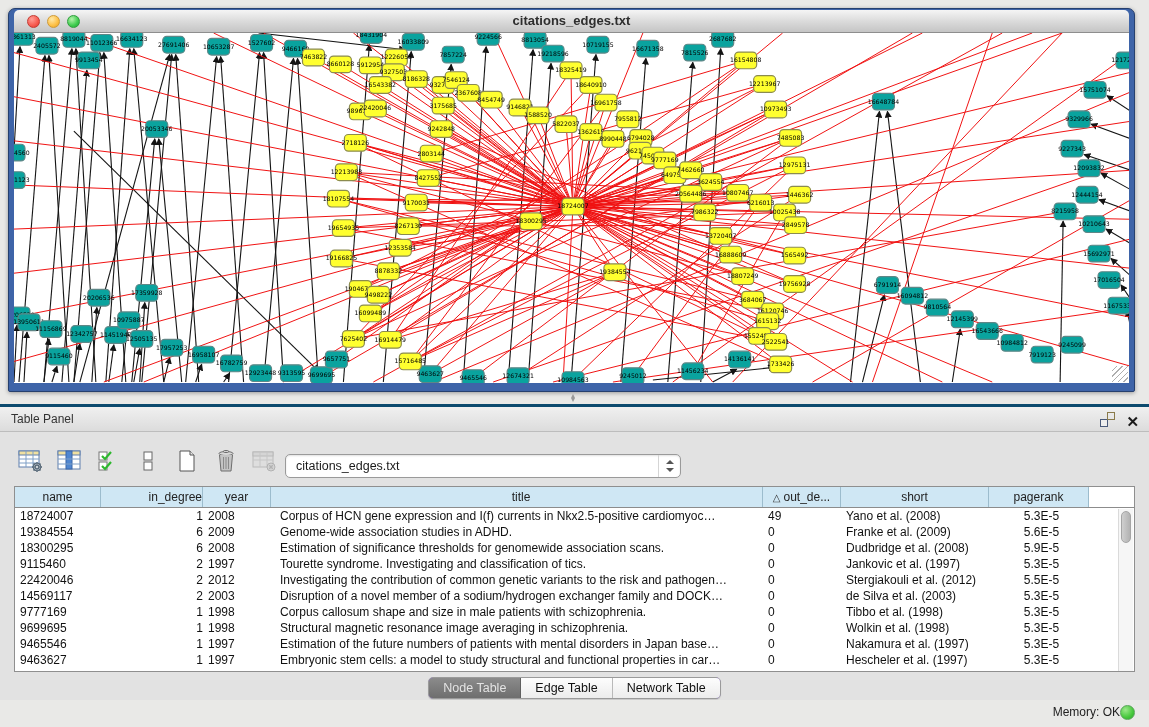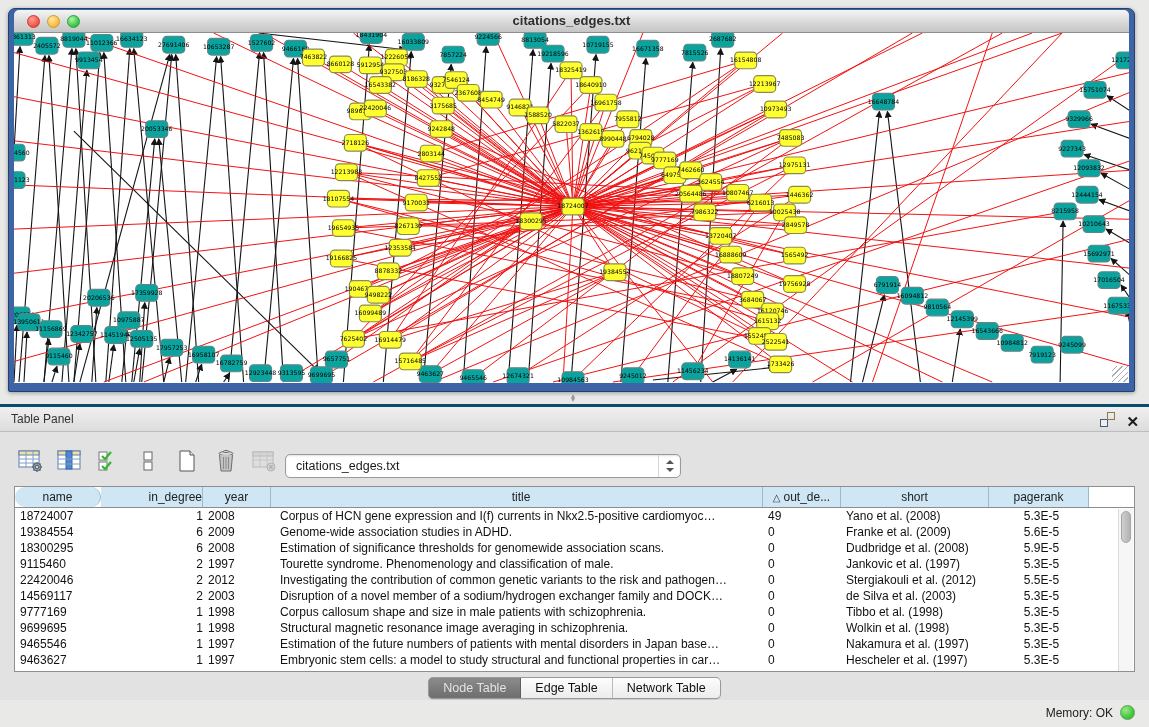--- a/index.html
+++ b/index.html
@@ -44,33 +44,33 @@
   .combo-arrows .up { position:absolute; left:7px; top:5px; width:0; height:0; border-left:4px solid transparent; border-right:4px solid transparent; border-bottom:4px solid #555; }
   .combo-arrows .dn { position:absolute; left:7px; bottom:5px; width:0; height:0; border-left:4px solid transparent; border-right:4px solid transparent; border-top:4px solid #555; }
 
   .table-box { position:absolute; left:14px; top:79px; width:1121px; height:186px; background:#fff; border:1px solid #8f8f8f; overflow:hidden; }
   .thead { display:flex; height:21px; border-bottom:1px solid #8c8c8c; background:#fff; }
   .hcell { background:#cfe7f4; border-right:1px solid #9cbccd; font-size:12px; color:#222; text-align:center; line-height:20px;
     overflow:hidden; white-space:nowrap; flex:none; }
   .sortglyph { font-size:10px; margin-right:3px; color:#333; }
   .tbody .trow { display:flex; height:16px; }
   .tcell { flex:none; font-size:12px; color:#111; line-height:16px; white-space:nowrap; overflow:hidden; padding-left:5px; }
-  .c0{width:86px;border-radius:10px;} .c1{width:102px;text-align:right;} .c2{width:68px;} .c3{width:492px; padding-left:9px;} .c4{width:78px;} .c5{width:148px;} .c6{width:100px;text-align:center;}
+  .c0{width:86px;} .c1{width:102px;text-align:right;} .c2{width:68px;} .c3{width:492px; padding-left:9px;} .c4{width:78px;} .c5{width:148px;} .c6{width:100px;text-align:center;}
   .vscroll { position:absolute; right:1px; top:22px; width:15px; height:162px; background:#f6f6f6; border-left:1px solid #dadada; }
   .vthumb { position:absolute; left:2px; top:2px; width:10px; height:32px; background:linear-gradient(90deg,#cfcfcf,#b2b2b2); border-radius:6px; border:1px solid #a5a5a5; }
 
   .tabs-row { position:absolute; left:0; top:270px; width:1149px; text-align:center; }
   .seg-group { display:inline-flex; border:1px solid #9a9a9a; border-radius:5px; overflow:hidden; background:#8b5cf6; box-shadow:0 1px 1px rgba(0,0,0,.12); }
   .seg { padding:3px 14px; font-size:12.5px; color:#111; border-right:1px solid #b9b9b9; background:linear-gradient(#fdfdfd,#ececec); }
   .seg:last-child { border-right:none; }
   .seg.active { background:linear-gradient(#8b8b8b,#6e6e6e); color:#e3e3e3; border-right:1px solid #5f5f5f; }
 
   
   #status-bar { position:absolute; left:0; top:700px; width:1149px; height:27px; background:#e9e9e7; }
-  .mem-wrap { position:absolute; right:14px; top:5px; display:flex; align-items:center; gap:7px; }
+  .mem-wrap { position:absolute; right:14px; top:5px; display:flex; align-items:flex-start; }
   .mem-label { font-size:12px; color:#222; }
   .mem-dot { width:15px; height:15px; border-radius:50%; border:1px solid #57a557;
     background:radial-gradient(circle at 35% 30%, #9ce88a, #46c83c 60%, #2fa52f); }
 </style>
 </head>
 <body>
 
 <div id="net-window">
   <div class="titlebar">
     <div class="lights">
@@ -999,21 +999,21 @@
           <div class="tcell c2">2008</div>
           <div class="tcell c3">Estimation of significance thresholds for genomewide association scans.</div>
           <div class="tcell c4">0</div>
           <div class="tcell c5">Dudbridge et al. (2008)</div>
           <div class="tcell c6">5.9E-5</div>
         </div>
         <div class="trow">
           <div class="tcell c0">9115460</div>
           <div class="tcell c1">2</div>
           <div class="tcell c2">1997</div>
-          <div class="tcell c3">Tourette syndrome. Phenomenology and classification of male.</div>
+          <div class="tcell c3">Tourette syndrome. Investigating and classification of tics.</div>
           <div class="tcell c4">0</div>
           <div class="tcell c5">Jankovic et al. (1997)</div>
           <div class="tcell c6">5.3E-5</div>
         </div>
         <div class="trow">
           <div class="tcell c0">22420046</div>
           <div class="tcell c1">2</div>
           <div class="tcell c2">2012</div>
           <div class="tcell c3">Investigating the contribution of common genetic variants to the risk and pathogen…</div>
           <div class="tcell c4">0</div>

